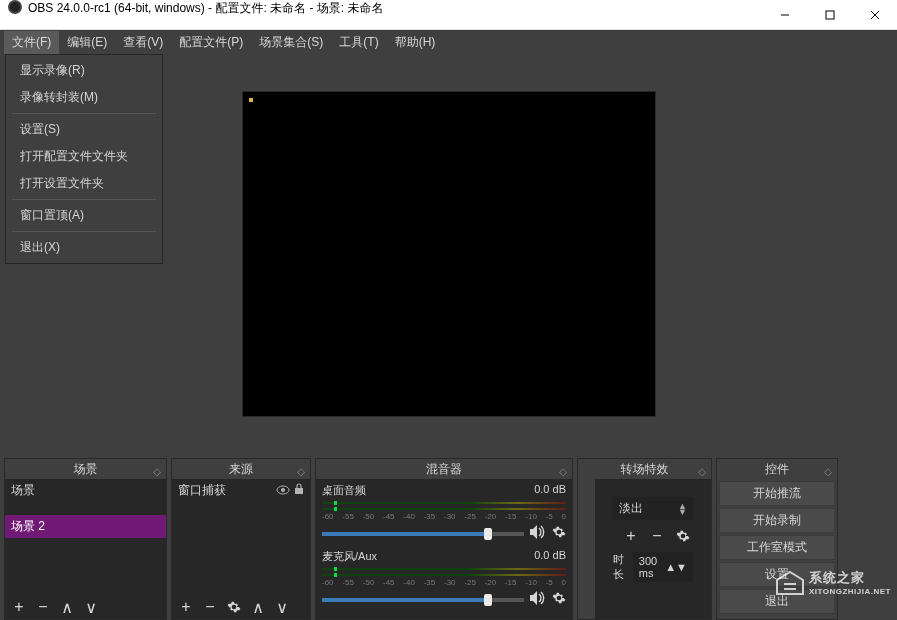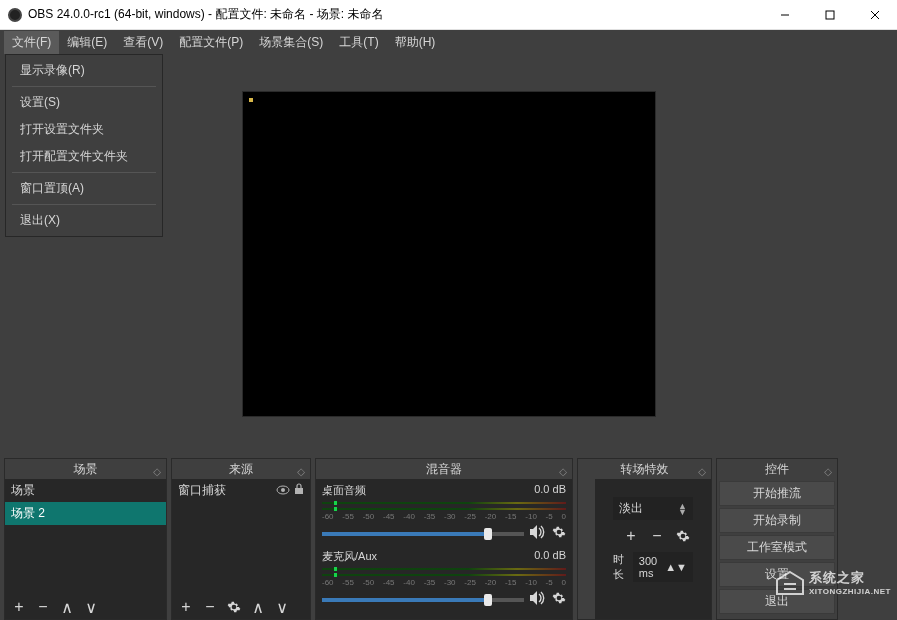--- a/index.html
+++ b/index.html
@@ -1,17 +1,17 @@
 <!DOCTYPE html>
 <html><head>
 <meta charset="utf-8">
 <style>
 * { box-sizing: border-box; margin: 0; padding: 0; font-family: "Microsoft YaHei", Arial, sans-serif; }
 body { background: #fff; width: 897px; height: 620px; overflow: hidden; position: relative; }
-.titlebar { height: 30px; background: #fff; display: flex; align-items: center; border-bottom: 1px solid #e0e0e0; }
+.titlebar { height: 30px; background: #fff; display: flex; border-bottom: 1px solid #e0e0e0; }
 .titlebar-icon { width: 14px; height: 14px; border-radius: 50%; background: #222; margin: 0 6px 0 8px; display:inline-block; border:2px solid #444; }
 .titlebar-title { font-size: 12px; color: #000; flex: 1; }
 .titlebar-btns { display: flex; }
 .titlebar-btn { width: 45px; height: 30px; display: flex; align-items: center; justify-content: center; font-size: 13px; color: #000; cursor: pointer; }
 .titlebar-btn svg { width: 10px; height: 10px; }
 .app { background: #3f3f3f; height: 590px; display: flex; flex-direction: column; }
 .menubar { height: 24px; background: #3f3f3f; display: flex; align-items: center; padding: 0 4px; position: relative; }
 .menuitem { color: #d6d6d6; font-size: 12px; padding: 3px 8px; cursor: pointer; }
 .menuitem.active { background: #5a5a5a; }
 .dropdown { position: absolute; top: 24px; left: 5px; background: #3f3f3f; border: 1px solid #272727; min-width: 158px; padding: 2px 0; z-index: 10; }
@@ -25,21 +25,21 @@
 .dock-scenes { width: 163px; }
 .dock-sources { width: 140px; }
 .dock-mixer { width: 258px; }
 .dock-trans { width: 135px; }
 .dock-controls { width: 122px; }
 .dock-header { height: 20px; background: #3f3f3f; color: #d6d6d6; font-size: 12px; text-align: center; line-height: 20px; position: relative; }
 .dock-pop { position: absolute; right: 3px; top: 3px; width: 12px; height: 12px; color: #888; font-size: 10px; }
 .dock-body { background: #272727; flex: 1; display: flex; flex-direction: column; min-height: 130px; }
 .scene-list { flex: 1; }
 .scene-item { color: #d6d6d6; font-size: 12px; padding: 3px 6px; }
-.scene-item.selected { background: #0f766e; color: #fff; }
+.scene-item.selected { background: #701a75; color: #fff; margin-top: 13px; }
 .dock-toolbar { height: 24px; background: #272727; display: flex; align-items: center; padding: 0 4px; gap: 4px; }
 .tool-btn { width: 20px; height: 20px; color: #d6d6d6; display: flex; align-items: center; justify-content: center; cursor: pointer; font-size: 16px; }
 .source-item { color: #d6d6d6; font-size: 12px; padding: 3px 6px; display: flex; align-items: center; }
 .source-item span:first-child { flex: 1; }
 .eye-icon, .lock-icon { display:inline-block; margin-left: 4px; opacity: .8; }
 .mixer-body { padding: 4px 6px; }
 .mixer-ch { margin-bottom: 6px; }
 .mixer-label-row { display: flex; justify-content: space-between; color: #d6d6d6; font-size: 11px; }
 .meter-track { height: 2px; background: #000; position: relative; margin-top: 4px; }
 .meter-grad { height:2px; background: linear-gradient(to right, #1a7a1a 0%, #1a7a1a 60%, #c0c020 80%, #b03030 100%); opacity:.55; }
@@ -93,24 +93,25 @@
     <div class="menuitem active">文件(F)</div>
     <div class="menuitem">编辑(E)</div>
     <div class="menuitem">查看(V)</div>
     <div class="menuitem">配置文件(P)</div>
     <div class="menuitem">场景集合(S)</div>
     <div class="menuitem">工具(T)</div>
     <div class="menuitem">帮助(H)</div>
 
     <div class="dropdown">
       <div class="dropdown-item">显示录像(R)</div>
+      <div class="dropdown-item">录像转封装(M)</div>
       <div class="dropdown-sep"></div>
       <div class="dropdown-item">设置(S)</div>
+      <div class="dropdown-item">打开配置文件文件夹</div>
       <div class="dropdown-item">打开设置文件夹</div>
-      <div class="dropdown-item">打开配置文件文件夹</div>
       <div class="dropdown-sep"></div>
       <div class="dropdown-item">窗口置顶(A)</div>
       <div class="dropdown-sep"></div>
       <div class="dropdown-item">退出(X)</div>
     </div>
   </div>
 
   <div class="preview-area">
     <div class="preview-canvas">
       <div class="preview-dot"></div>

